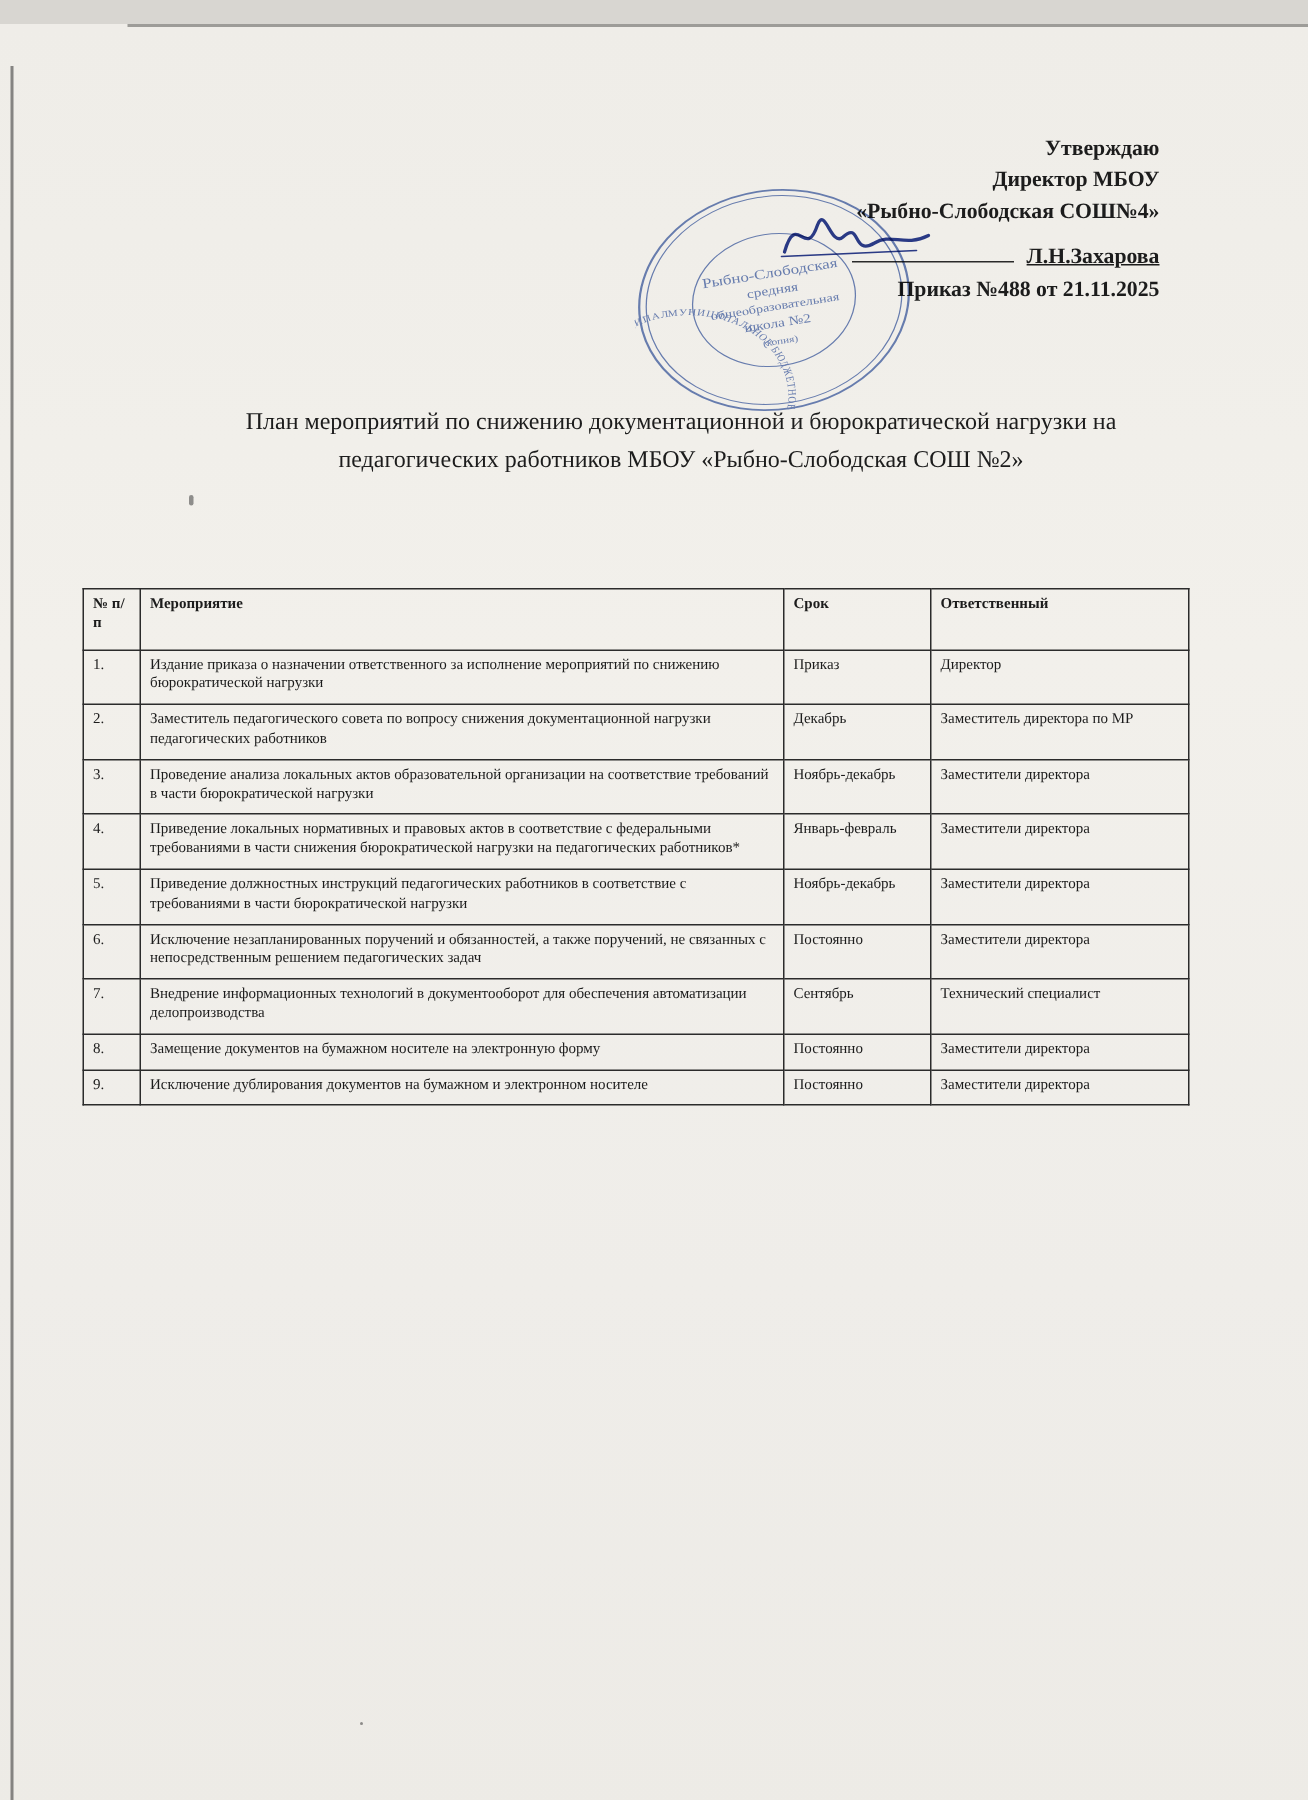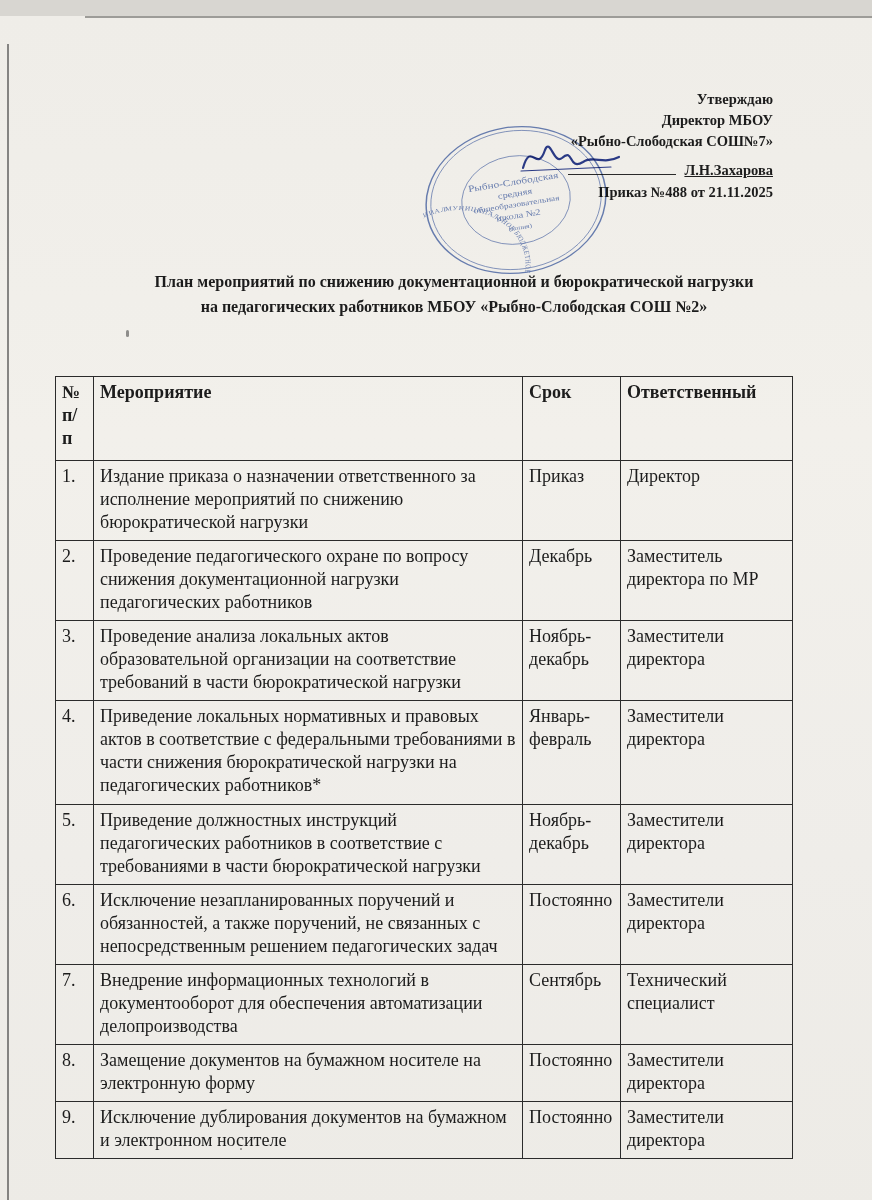--- a/index.html
+++ b/index.html
@@ -31,28 +31,28 @@
   
   .stamp{
     position:absolute;left:422px;top:108px;width:188px;height:152px;
     transform:rotate(-9deg);opacity:.82;mix-blend-mode:multiply;
   }
 
   
   .title-wrap{position:absolute;top:254px;left:0;right:0;text-align:center;}
   .doc-title{
     display:inline-block;width:615px;
-    font-weight:bold;font-size:16px;line-height:1.55;text-align:center;
+    font-weight:normal;font-size:16px;line-height:1.55;text-align:center;
   }
 
   
   .plan{
-    position:absolute;top:360px;left:55px;width:737px;
+    position:absolute;top:376px;left:55px;width:737px;
     border-collapse:collapse;table-layout:fixed;
-    font-size:18px;line-height:1.28;
+    font-size:10px;line-height:1.28;
   }
   .plan th,.plan td{
     border:1px solid #2b2b2b;
     vertical-align:top;text-align:left;
     padding:4px 6px 6px 6px;
     word-wrap:break-word;
   }
   .plan th{font-weight:bold;padding-bottom:10px;}
 </style>
 </head>
@@ -62,21 +62,21 @@
 
   <div class="edge-left"></div>
   <div class="edge-top"></div>
   <div class="speck" style="left:126px;top:314px;width:3px;height:7px;border-radius:2px;"></div>
   <div class="speck" style="left:252px;top:1186px;width:3px;height:3px;"></div>
   <div class="speck" style="left:240px;top:1132px;width:2px;height:2px;"></div>
 
   <div class="approval">
     <div>Утверждаю</div>
     <div>Директор МБОУ</div>
-    <div>«Рыбно-Слободская СОШ№7»</div>
+    <div>«Рыбно-Слободская СОШ№4»</div>
     <div class="sig-row">
       <svg class="signature-svg" width="130" height="46" viewBox="0 0 130 46">
         <path d="M8 34 C 16 6, 22 40, 30 16 C 35 3, 39 31, 47 24 C 59 13, 53 37, 68 28 C 79 21, 88 31, 104 23" stroke="#2a3a85" stroke-width="2.2" fill="none" stroke-linecap="round"></path>
         <path d="M6 37 L 96 33" stroke="#2a3a85" stroke-width="1.1" fill="none" stroke-linecap="round"></path>
       </svg>
       <span class="rule"></span><span>Л.Н.Захарова</span>
     </div>
     <div class="order">Приказ №488 от 21.11.2025</div>
   </div>
 
@@ -122,21 +122,21 @@
     </thead>
     <tbody id="rows">
         <tr>
           <td>1.</td>
           <td>Издание приказа о назначении ответственного за исполнение мероприятий по снижению бюрократической нагрузки</td>
           <td>Приказ</td>
           <td>Директор</td>
         </tr>
         <tr>
           <td>2.</td>
-          <td>Проведение педагогического охране по вопросу снижения документационной нагрузки педагогических работников</td>
+          <td>Заместитель педагогического совета по вопросу снижения документационной нагрузки педагогических работников</td>
           <td>Декабрь</td>
           <td>Заместитель директора по МР</td>
         </tr>
         <tr>
           <td>3.</td>
           <td>Проведение анализа локальных актов образовательной организации на соответствие требований в части бюрократической нагрузки</td>
           <td>Ноябрь-декабрь</td>
           <td>Заместители директора</td>
         </tr>
         <tr>

